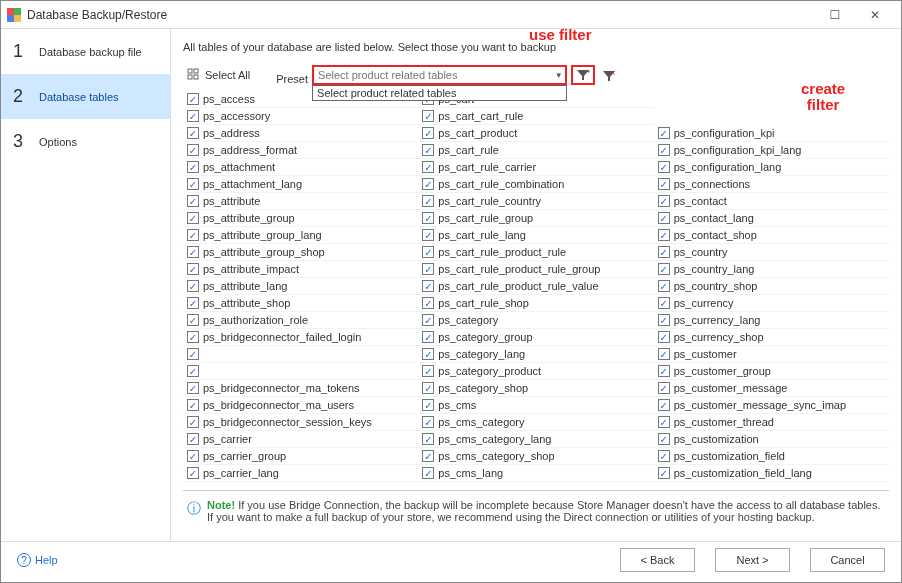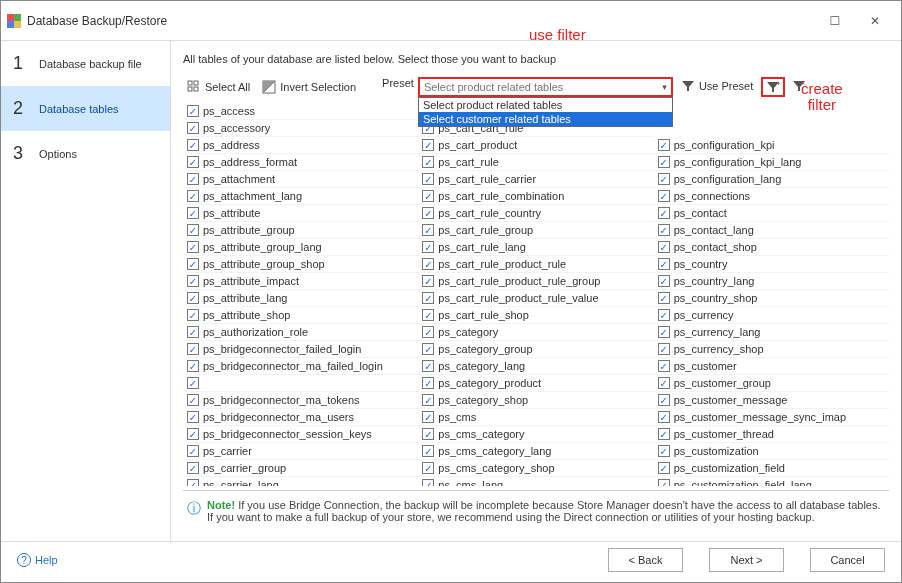--- a/index.html
+++ b/index.html
@@ -1,55 +1,55 @@
 <!DOCTYPE html>
 <html><head>
 <meta charset="utf-8">
 <style>
 * { box-sizing: border-box; margin: 0; padding: 0; }
 body { font-family: "Segoe UI", Tahoma, sans-serif; font-size: 11px; color: #333; background: #fff; }
 .window { width: 902px; height: 583px; border: 1px solid #888; display: flex; flex-direction: column; position: relative; }
-.titlebar { height: 40px; display: flex; align-items: center; padding: 0 6px; border-bottom: 1px solid #ddd; }
+.titlebar { height: 28px; display: flex; align-items: center; padding: 0 6px; border-bottom: 1px solid #ddd; }
 .titlebar .logo { width: 14px; height: 14px; margin-right: 6px; display: flex; flex-wrap: wrap; }
 .titlebar .logo span { width: 7px; height: 7px; }
 .titlebar .title { flex: 1; font-size: 12px; }
 .winbtns { display: flex; margin-left: auto; }
 .winbtn { width: 40px; height: 26px; display: flex; align-items: center; justify-content: center; color: #555; cursor: pointer; font-size: 12px;}
 .body { flex: 1; display: flex; overflow: hidden; }
 .sidebar { width: 170px; border-right: 1px solid #ddd; }
 .step { padding: 12px 12px; display: flex; align-items: center; gap: 12px; cursor: pointer; }
 .step-num { font-size: 18px; font-weight: 300; color: #333; width: 14px; }
 .step.active { background: #cfe7ff; color: #0a4b9e; }
 .main { flex: 1; display: flex; flex-direction: column; padding: 8px 12px 10px 12px; overflow: hidden; }
 .desc { font-size: 11px; padding: 4px 0 8px 0; }
-.toolbar { display: flex; align-items: flex-start; gap: 4px; padding: 4px 0 6px 0; flex-wrap: nowrap; }
+.toolbar { display: flex; align-items: flex-end; gap: 4px; padding: 4px 0 6px 0; flex-wrap: nowrap; }
 .tbtn { display: flex; align-items: center; gap: 4px; padding: 3px 4px; color: #333; cursor: pointer; font-size: 11px; }
 .ticon { width: 14px; height: 14px; display: inline-flex; align-items: center; justify-content: center; color: #555; }
 .preset-label { margin-left: 18px; }
 .preset-row { position: relative; }
 .preset-select { width: 255px; height: 20px; border: 2px solid #e22; display: flex; align-items: center; padding: 0 18px 0 4px; color: #777; position: relative; font-size: 11px; }
 .preset-select .arrow { position: absolute; right: 4px; font-size: 9px; color: #555; }
 .preset-dropdown { position: absolute; top: 20px; left: 0; width: 255px; border: 1px solid #666; background: #fff; z-index: 20; }
 .preset-option { padding: 1px 4px; font-size: 11px; }
 .preset-option.selected { background: #1e6fd8; color: #fff; }
 .use-preset-btn { display: flex; align-items: center; gap: 4px; padding: 2px 4px; }
 .create-filter-box { border: 2px solid #e22; padding: 1px 3px; display: inline-flex; }
 .reset-filter { padding: 2px 3px; }
-.annot { position: absolute; color: #e22; font-size: 15px; font-weight: 400; text-align: center; line-height: 1.05; z-index: 50; }
+.annot { position: absolute; color: #e22; font-size: 15px; font-weight: 700; text-align: center; line-height: 1.05; z-index: 50; }
 .tables-wrap { flex: 1; display: flex; gap: 0; overflow: hidden; border-bottom: 1px solid #ccc; padding-bottom: 4px;}
 .tcol { flex: 1; overflow: hidden; }
 .trow { display: flex; align-items: center; gap: 4px; padding: 0 4px; font-size: 11px; height: 17px; border-bottom: 1px solid #f1f3f5; white-space: nowrap;}
 .chk { width: 12px; height: 12px; border: 1px solid #777; display: inline-flex; align-items: center; justify-content: center; color: #1e6fd8; font-size: 10px; background: #fff;}
 .note { display: flex; gap: 6px; padding: 8px 4px; font-size: 11px; color: #444; }
 .note b { color: #2e9e3d; font-weight: 600; }
 .note-icon { color: #1e87d8; font-size: 14px; margin-top: 1px; }
 .footer { display: flex; align-items: center; padding: 6px 16px 10px 16px; border-top: 1px solid #ddd; }
 .help { color: #1e6fd8; display: flex; align-items: center; gap: 4px; cursor: pointer; font-size: 11px; }
 .help-ic { width: 14px; height: 14px; border: 1.2px solid #1e6fd8; border-radius: 50%; display: inline-flex; align-items: center; justify-content: center; font-size: 10px; }
-.footer-btns { margin-left: auto; display: flex; gap: 26px; }
+.footer-btns { margin-left: auto; display: flex; gap: 20px; }
 .btn { min-width: 75px; height: 24px; border: 1px solid #aaa; background: #fff; cursor: pointer; font-size: 11px; display: flex; align-items: center; justify-content: center; padding: 0 10px; }
 </style>
 </head>
 <body>
 
 <div class="window">
   <div class="titlebar">
     <span class="logo">
       <span style="background:#f04e4e"></span>
         <span style="background:#4eaf4e"></span>
@@ -89,51 +89,32 @@
                 <g fill="none" stroke="#666" stroke-width="1">
                   <rect x="1" y="1" width="4" height="4"></rect>
                   <rect x="7" y="1" width="4" height="4"></rect>
                   <rect x="1" y="7" width="4" height="4"></rect>
                   <rect x="7" y="7" width="4" height="4"></rect>
                 </g>
               </svg>
           </span>
           <span>Select All</span>
         </div>
-        <div class="tbtn">
-          <span class="ticon">
-            <svg width="14" height="14" viewBox="0 0 14 14">
-                <rect x="1" y="1" width="12" height="12" fill="none" stroke="#666"></rect>
-                <path d="M1 13 L13 1" stroke="#666"></path>
-                <path d="M1 1 L13 1 L1 13 Z" fill="#999"></path>
-              </svg>
-          </span>
-          <span>Invert Selection</span>
-        </div>
         <span class="preset-label">Preset</span>
 
         <div class="preset-row">
           <div class="preset-select">
             <span>Select product related tables</span>
             <span class="arrow">▾</span>
           </div>
           <div class="preset-dropdown">
             <div class="preset-option">Select product related tables</div>
-            <div class="preset-option selected">Select customer related tables</div>
           </div>
         </div>
 
-        <div class="use-preset-btn tbtn">
-          <span class="ticon">
-            <svg width="14" height="14" viewBox="0 0 14 14">
-                <path d="M1 2 L13 2 L8 8 L8 12 L6 12 L6 8 Z" fill="#555"></path>
-              </svg>
-          </span>
-          <span>Use Preset</span>
-        </div>
 
         <div class="create-filter-box">
           <span class="ticon">
             <svg width="14" height="14" viewBox="0 0 14 14">
                 <path d="M1 2 L13 2 L8 8 L8 12 L6 12 L6 8 Z" fill="#555"></path>
                 <text x="10" y="6" font-size="8" fill="#555">+</text>
               </svg>
           </span>
         </div>
         <div class="reset-filter tbtn">
@@ -203,21 +184,20 @@
             <div class="trow">
               <span class="chk">✓</span>
               <span>ps_authorization_role</span>
             </div>
             <div class="trow">
               <span class="chk">✓</span>
               <span>ps_bridgeconnector_failed_login</span>
             </div>
             <div class="trow">
               <span class="chk">✓</span>
-              <span>ps_bridgeconnector_ma_failed_login</span>
             </div>
             <div class="trow">
               <span class="chk">✓</span>
             </div>
             <div class="trow">
               <span class="chk">✓</span>
               <span>ps_bridgeconnector_ma_tokens</span>
             </div>
             <div class="trow">
               <span class="chk">✓</span>

